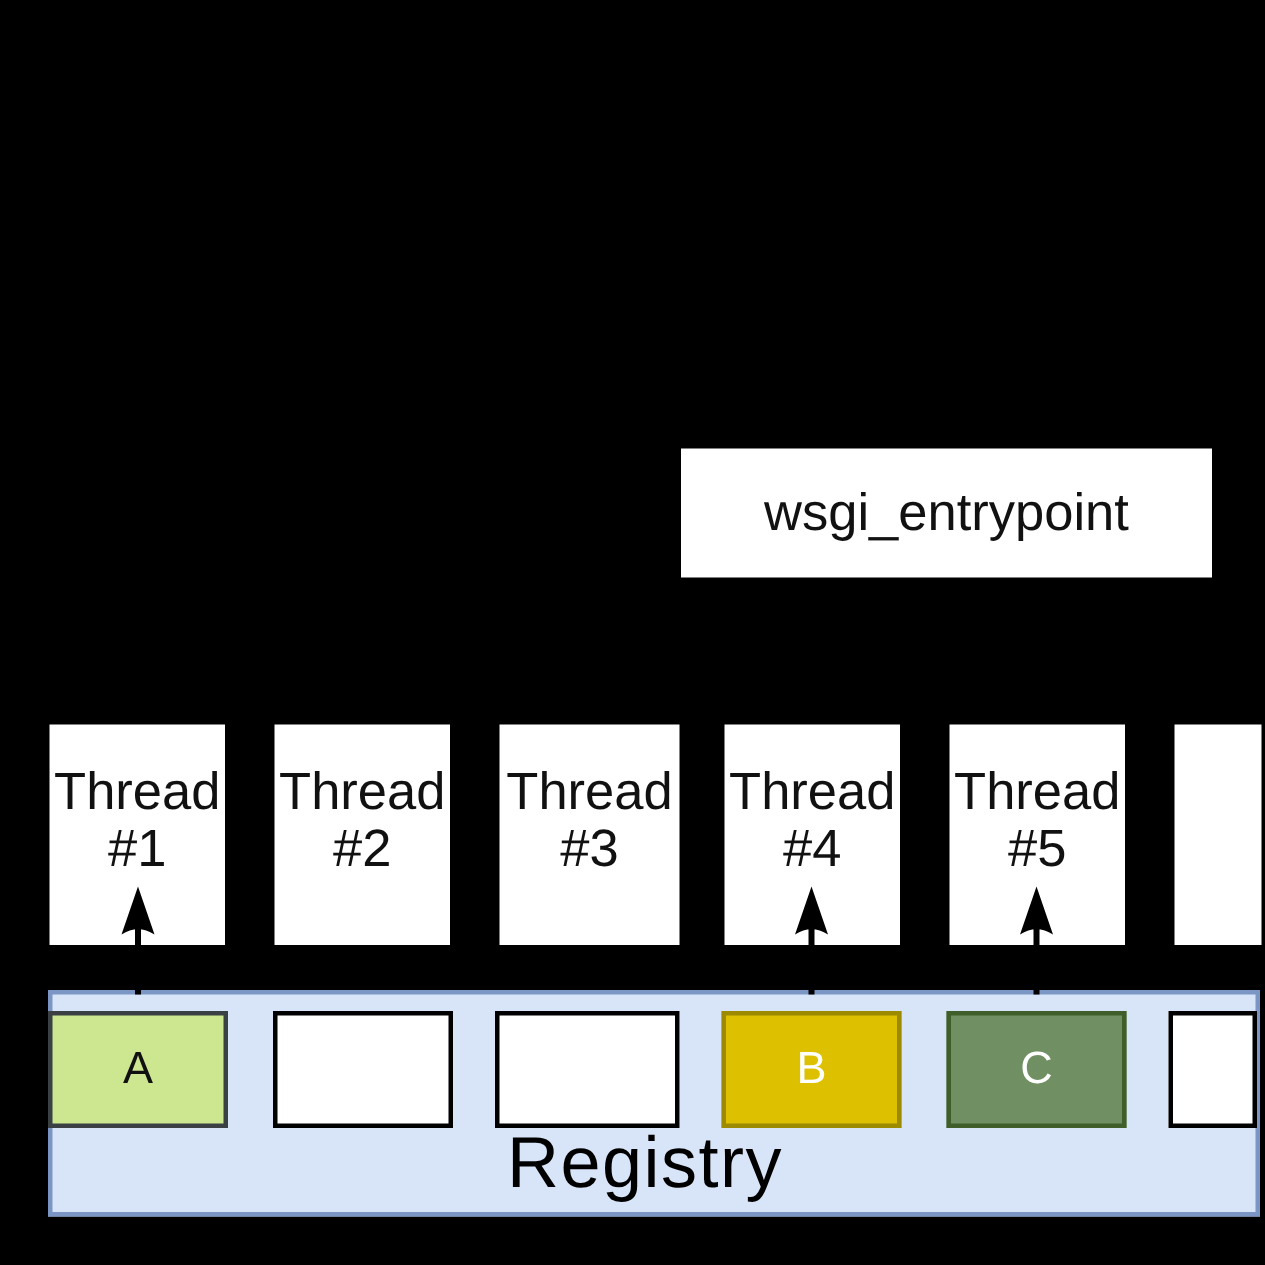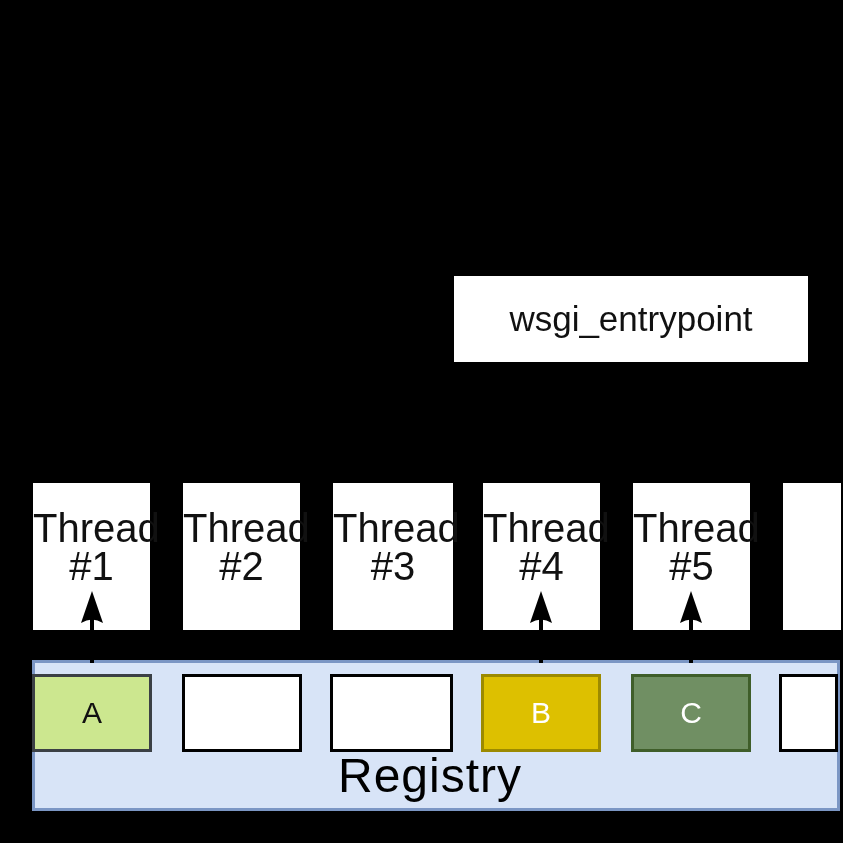--- a/index.html
+++ b/index.html
@@ -12,40 +12,40 @@
     width: 843px;
     height: 843px;
     background: #000000;
     overflow: hidden;
     font-family: "Liberation Sans", "DejaVu Sans", sans-serif;
   }
 
   
   .wsgi-box {
     position: absolute;
-    left: 454px; top: 276px;
+    left: 454px; top: 299px;
     width: 354px; height: 86px;
     background: #ffffff;
     display: flex;
     align-items: center;
     justify-content: center;
     font-size: 35px;
     color: #111111;
     z-index: 1;
   }
 
   
   .thread-box {
     position: absolute;
     top: 483px;
     width: 117px; height: 147px;
     background: #ffffff;
     color: #111111;
     text-align: center;
-    font-size: 40px;
+    font-size: 35px;
     line-height: 38px;
     padding-top: 26px;
     box-sizing: border-box;
     z-index: 1;
   }
   .thread-1 { left: 33px; }
   .thread-2 { left: 183px; }
   .thread-3 { left: 333px; width: 120px; }
   .thread-4 { left: 483px; }
   .thread-5 { left: 633px; }

